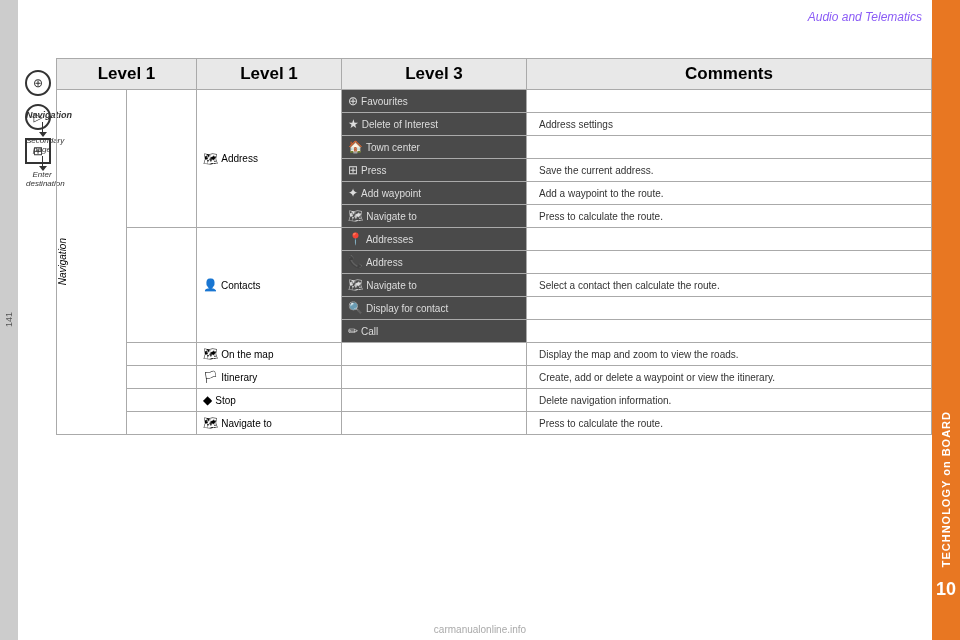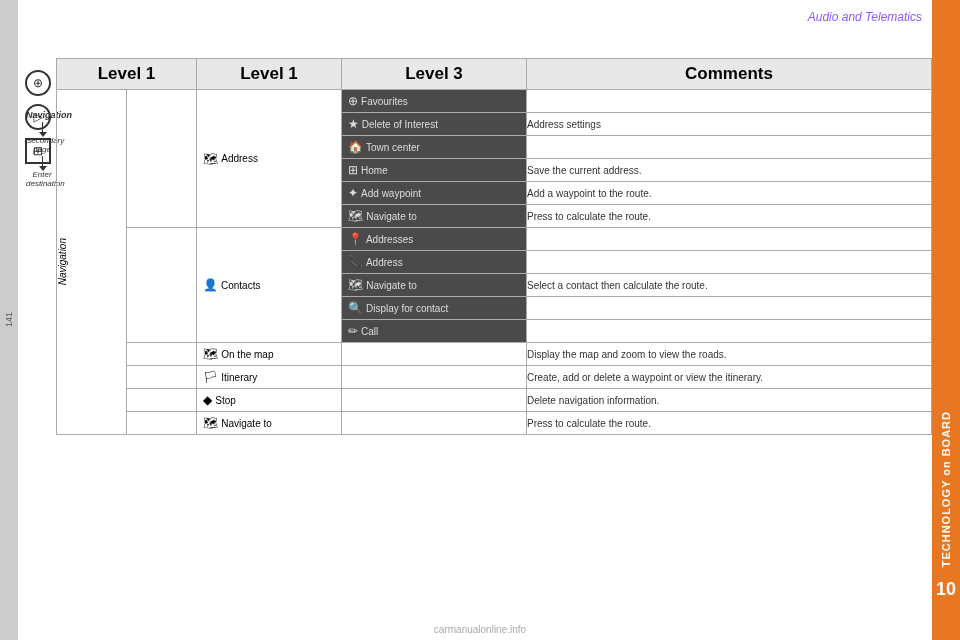--- a/index.html
+++ b/index.html
@@ -177,21 +177,21 @@
       font-size: 10px;
       min-height: 22px;
       display: flex;
       align-items: center;
     }
     .cell-dark {
       background: #4a4a4a;
       color: #ddd;
     }
     .cell-comment {
-      padding: 4px 0;
+      padding: 4px 12px;
       font-size: 10px;
       color: #333;
     }
     .icon-sym {
       font-size: 12px;
       margin-right: 3px;
     }
   </style>
 </head>
 <body>
@@ -278,21 +278,21 @@
           </div>
         </td>
         <td>
           <div class="cell-comment"></div>
         </td>
       </tr>
       <tr>
         <td>
           <div class="cell-inner cell-dark">
             <span class="icon-sym">⊞</span>
-            <span>Home</span>
+            <span>Press</span>
           </div>
         </td>
         <td>
           <div class="cell-comment">Save the current address.</div>
         </td>
       </tr>
       <tr>
         <td>
           <div class="cell-inner cell-dark">
             <span class="icon-sym">✦</span>

